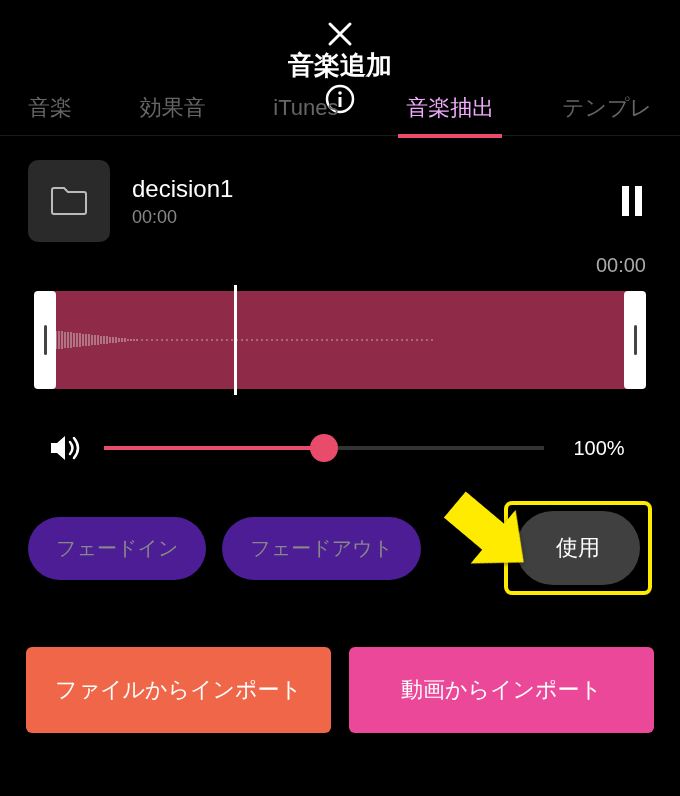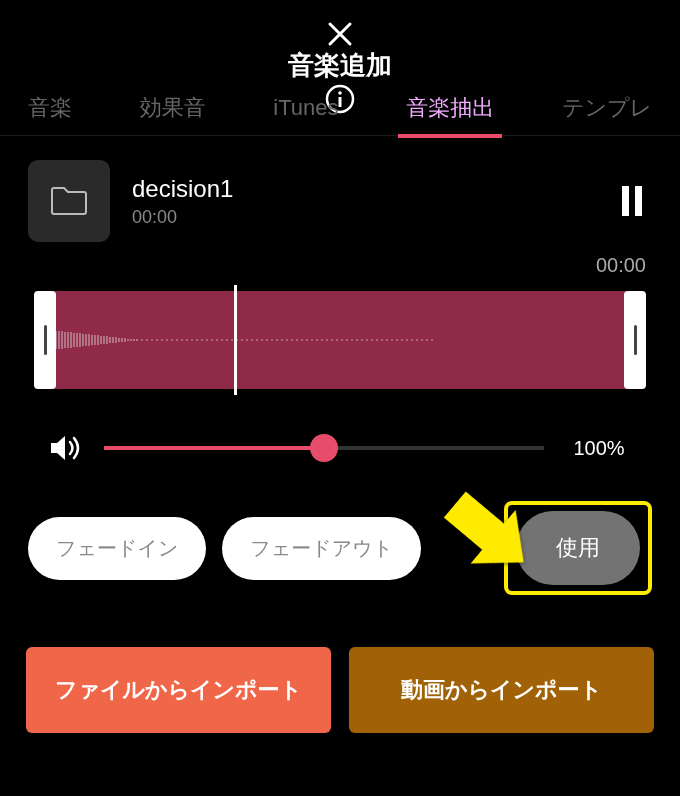--- a/index.html
+++ b/index.html
@@ -201,61 +201,61 @@
       transform: rotate(40deg);
       filter: drop-shadow(1px 1px 2px rgba(0,0,0,0.5));
     }
     .action-row {
       display: flex;
       padding: 34px 28px 0;
       gap: 16px;
       align-items: center;
     }
     .pill-btn {
-      background: #ffffff;
+      background: #4c1d95;
       border-radius: 999px;
       padding: 18px 28px;
       font-size: 20px;
       color: #888;
       border: none;
       cursor: pointer;
       text-align: right;
     }
     .spacer { flex: 1; }
     .use-btn-wrap {
       border: 4px solid #ffeb00;
       border-radius: 8px;
       padding: 6px 8px;
     }
     .use-btn {
-      background: #737373;
+      background: #404040;
       border-radius: 999px;
       padding: 22px 40px;
       font-size: 22px;
       color: #fff;
       border: none;
       cursor: pointer;
     }
     .import-row {
       display: flex;
       gap: 18px;
       padding: 52px 26px 0;
     }
     .import-btn {
       flex: 1;
       padding: 28px 0;
       border: none;
       border-radius: 6px;
       font-size: 22px;
       color: #fff;
-      font-weight: 700;
+      font-weight: 400;
       cursor: pointer;
     }
     .import-file { background: #f06648; }
-    .import-video { background: #a16207; }
+    .import-video { background: #ec4899; }
   </style>
 </head>
 <body>
 
 <div class="header">
   <div class="close-icon">
     <svg width="28" height="28" viewBox="0 0 28 28">
         <path d="M4 4 L24 24 M24 4 L4 24" stroke="#fff" stroke-width="3" stroke-linecap="round"></path>
       </svg>
   </div>

